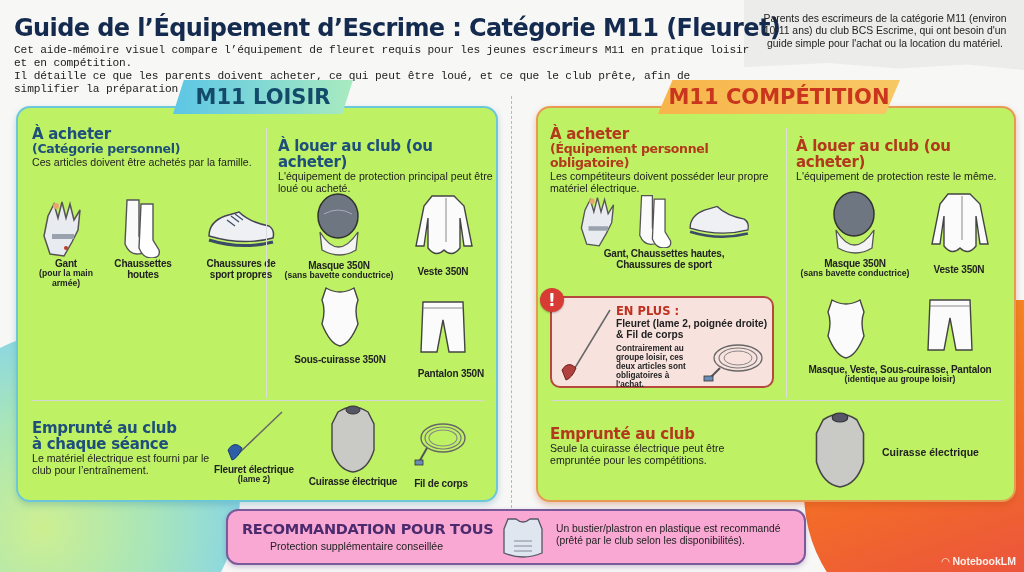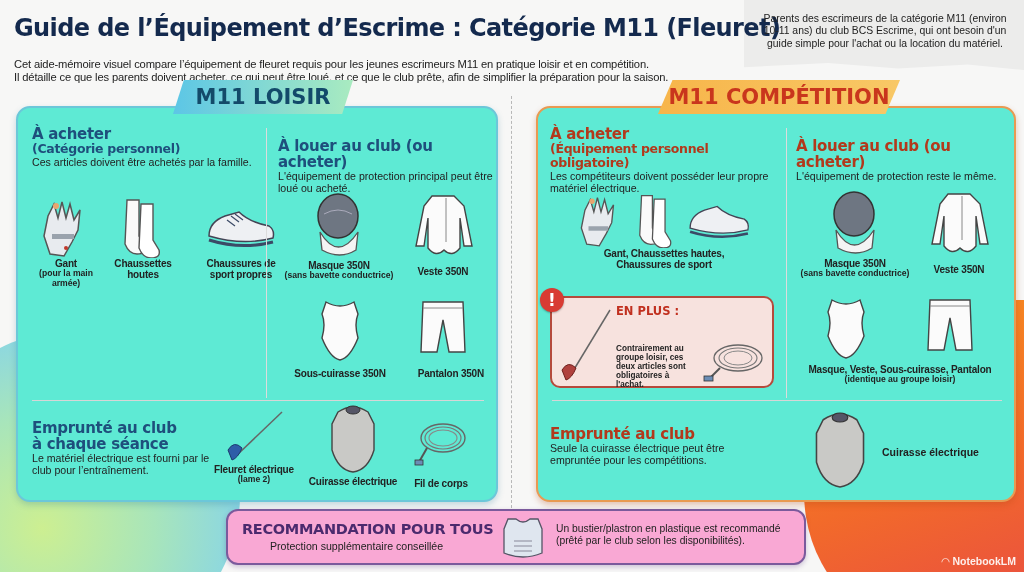--- a/index.html
+++ b/index.html
@@ -26,31 +26,31 @@
     position: absolute; right: 0; top: 0; width: 280px; height: 70px;
     background: #ececeb;
     clip-path: polygon(0 0, 100% 0, 100% 100%, 80% 92%, 55% 98%, 30% 90%, 0 96%);
   }
   .header { position: absolute; left: 14px; top: 14px; width: 740px; }
   .title {
     font-family: "DejaVu Sans", sans-serif;
     font-weight: bold; font-size: 24px; color: #142a4e; letter-spacing: -0.6px;
     white-space: nowrap;
   }
-  .intro { font-size: 11.2px; line-height: 13px; color: #222; margin-top: 16px; letter-spacing: -0.15px; }
+  .intro { font-size: 11.2px; line-height: 13px; color: #222; margin-top: 2px; letter-spacing: -0.15px; font-family: Liberation Mono, monospace; }
   .audience {
     position: absolute; right: 14px; top: 13px; width: 250px;
     font-size: 10.4px; line-height: 12.4px; color: #222; text-align: center;
   }
   .divider-dashed {
     position: absolute; left: 511px; top: 96px; height: 412px; width: 0;
     border-left: 1.5px dashed #b8b8b8;
   }
   .panel {
-    position: absolute; background: #5eead4; border-radius: 14px;
+    position: absolute; background: #bef264; border-radius: 14px;
   }
   .panel-loisir {
     left: 16px; top: 106px; width: 482px; height: 396px;
     border: 2.5px solid #6cc7d9;
     box-shadow: 0 3px 6px rgba(40,120,150,0.25);
   }
   .panel-comp {
     left: 536px; top: 106px; width: 480px; height: 396px;
     border: 2.5px solid #e89a52;
     box-shadow: 0 3px 6px rgba(180,70,20,0.3);
@@ -177,21 +177,21 @@
     <div class="cap">Masque 350N</div>
     <div class="sub">(sans bavette conductrice)</div>
   </div>
   <div class="item" style="left:384px; top:84px; width:82px;">
     <svg class="ico" width="66" height="68" viewBox="0 0 66 68">
       <path d="M22 4 h22 l10 10 l8 40 h-8 l-4 -28 v30 q-8 10 -16 2 q-8 8 -16 -2 v-30 l-4 28 h-8 l8 -40 z" fill="#fbfbfb" stroke="#444" stroke-width="1.4"></path>
       <path d="M36 6 v44" stroke="#888" stroke-width="1"></path>
     </svg>
     <div class="cap" style="margin-top:6px;">Veste 350N</div>
   </div>
-  <div class="item" style="left:272px; top:190px; width:100px;text-align:center;">
+  <div class="item" style="left:272px; top:176px; width:100px;text-align:center;">
     <svg class="ico" width="44" height="64" viewBox="0 0 44 64">
       <path d="M8 4 q14 8 28 0 l4 12 q-4 10 0 24 q-8 20 -18 22 q-10 -2 -18 -22 q4 -14 0 -24 z" fill="#fbfbfb" stroke="#444" stroke-width="1.4"></path>
     </svg>
     <div class="cap" style="margin-top:6px;">Sous-cuirasse 350N</div>
   </div>
   <div class="item" style="left:384px; top:190px; width:82px;">
     <svg class="ico" width="52" height="64" viewBox="0 0 52 64">
       <path d="M6 4 h40 l2 50 h-16 l-6 -32 l-6 32 h-16 z" fill="#fbfbfb" stroke="#444" stroke-width="1.4"></path>
       <path d="M6 10 h40" stroke="#888" stroke-width="1"></path>
     </svg>
@@ -260,20 +260,21 @@
     <div class="cap">Chaussures de sport</div>
   </div>
 
   <div class="alert-box">
     <div class="alert-icon">!</div>
     <svg style="position:absolute; left:6px; top:8px;" width="56" height="80" viewBox="0 0 56 80">
       <path d="M12 70 L52 4" stroke="#666" stroke-width="1.5"></path>
       <path d="M4 64 q6 -10 14 -2 q-4 10 -10 12 z" fill="#b0413e" stroke="#6e1f1c" stroke-width="1"></path>
     </svg>
     <div class="alert-title">EN PLUS :</div>
+    <div class="alert-items">Fleuret (lame 2, poignée droite) &amp; Fil de corps</div>
     <div class="alert-note">Contrairement au groupe loisir, ces deux articles sont obligatoires à l'achat.</div>
     <svg style="position:absolute; left:150px; top:42px;" width="64" height="44" viewBox="0 0 64 44">
       <ellipse cx="36" cy="18" rx="24" ry="13" fill="none" stroke="#666" stroke-width="1.3"></ellipse>
       <ellipse cx="36" cy="18" rx="19" ry="10" fill="none" stroke="#777" stroke-width="1.1"></ellipse>
       <ellipse cx="36" cy="18" rx="14" ry="7" fill="none" stroke="#888" stroke-width="1"></ellipse>
       <path d="M18 28 l-10 10" stroke="#555" stroke-width="2"></path>
       <rect x="2" y="36" width="9" height="5" fill="#6b8db5" stroke="#333" stroke-width="0.8"></rect>
     </svg>
   </div>
 

